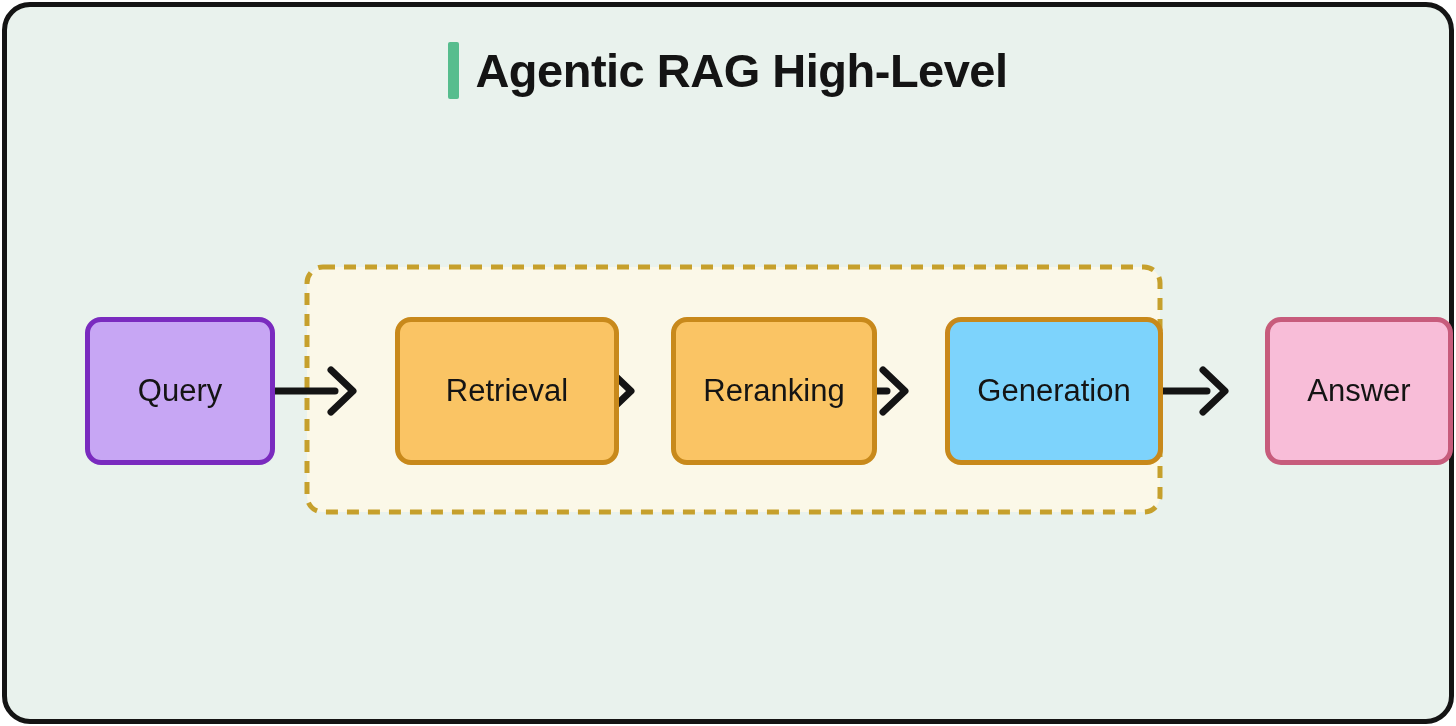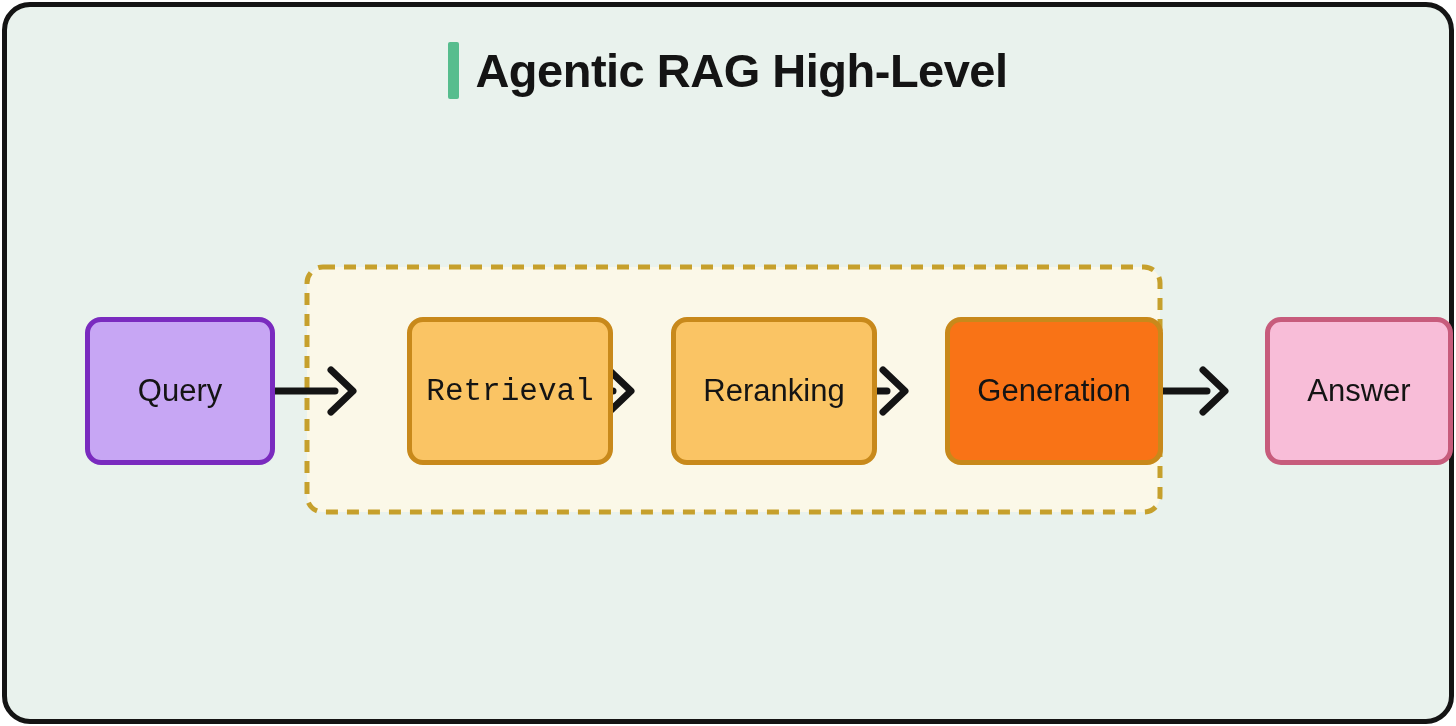--- a/index.html
+++ b/index.html
@@ -55,21 +55,21 @@
     display: flex;
     align-items: center;
     justify-content: center;
     font-size: 31px;
     font-weight: 500;
     color: #141414;
     z-index: 2;
     margin-left: 36px;
   }
   .node-query      { left: 42px;   width: 190px; }
-  .node-retrieval  { left: 364px;  width: 206px; font-family: Liberation Mono, monospace; }
+  .node-retrieval  { left: 352px;  width: 224px; }
   .node-reranking  { left: 628px;  width: 206px; }
   .node-generation { left: 902px;  width: 218px; }
   .node-answer     { left: 1222px; width: 188px; }
 </style>
 </head>
 <body>
 
 <div class="frame" style="background: rgb(233, 242, 237); border-color: rgb(20, 20, 20);">
 
   <div class="title-row">
@@ -106,21 +106,21 @@
   </div>
 
   <div class="node node-retrieval" style="background: rgb(250, 196, 100); border-color: rgb(200, 137, 27);">
     <span>Retrieval</span>
   </div>
 
   <div class="node node-reranking" style="background: rgb(250, 196, 100); border-color: rgb(200, 137, 27); text-align: center;">
     <span>Reranking</span>
   </div>
 
-  <div class="node node-generation" style="background: #f97316; border-color: rgb(200, 137, 27);">
+  <div class="node node-generation" style="background: #7dd3fc; border-color: rgb(200, 137, 27);">
     <span>Generation</span>
   </div>
 
   <div class="node node-answer" style="background: rgb(248, 189, 216); border-color: rgb(199, 92, 124);">
     <span>Answer</span>
   </div>
 
 </div>
 
 </body></html>

